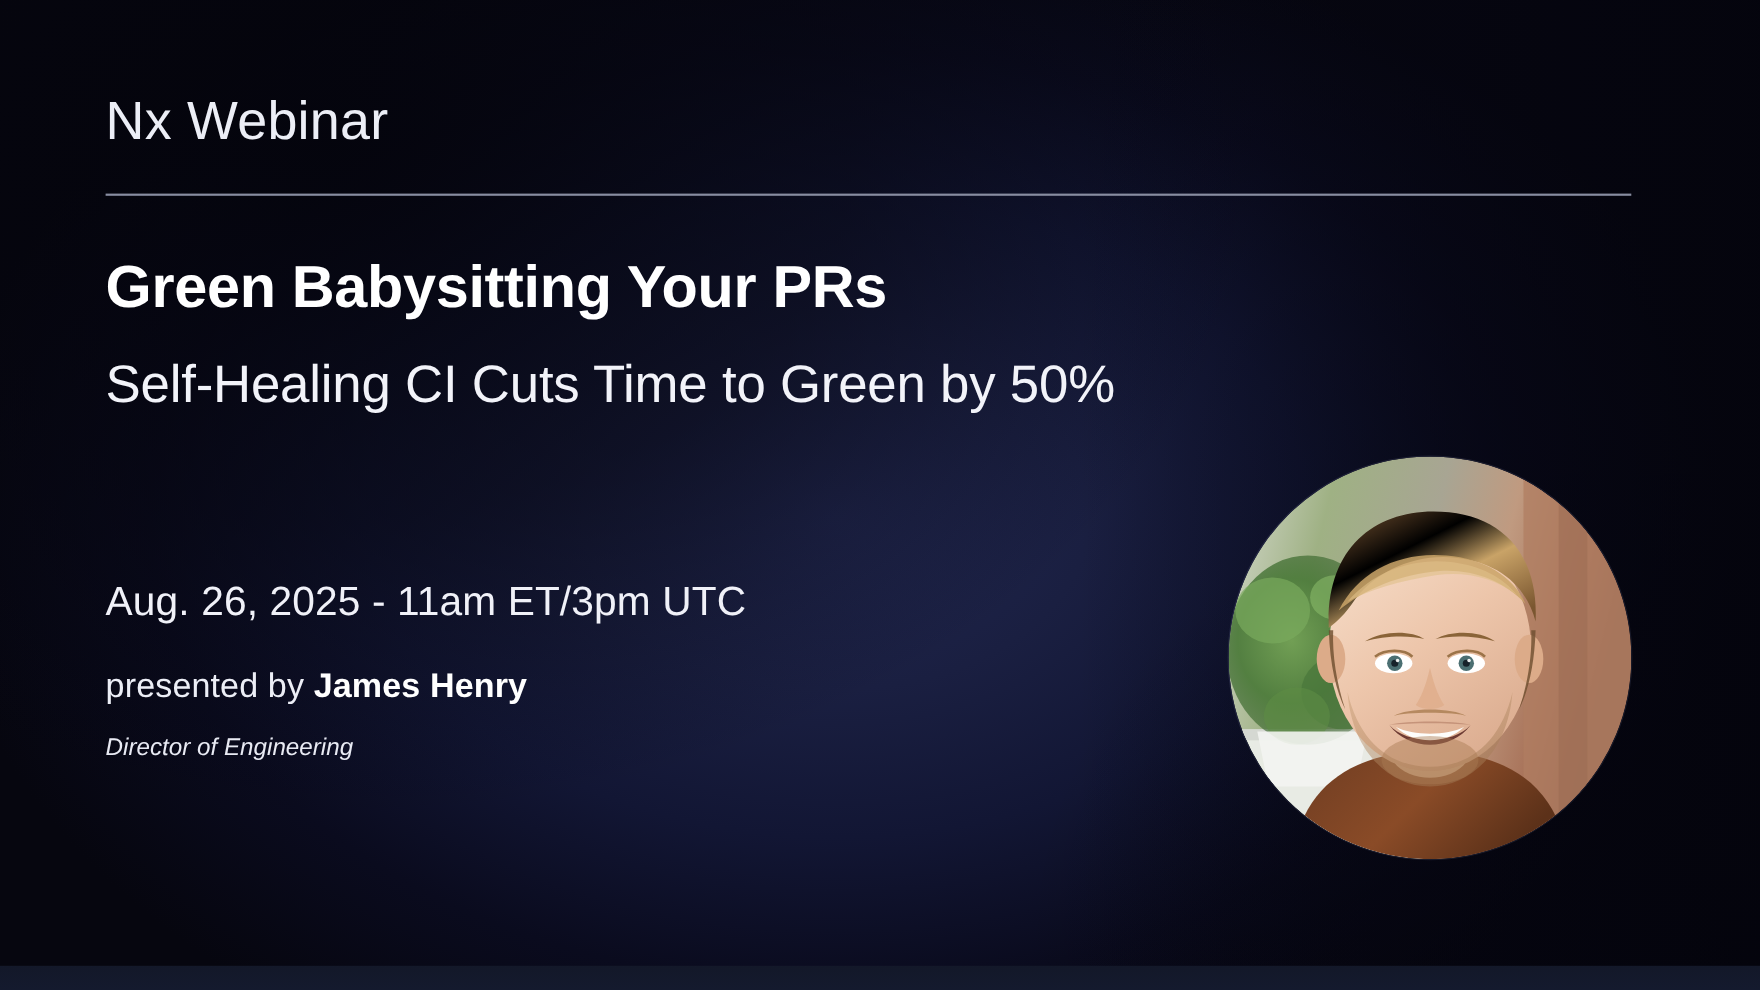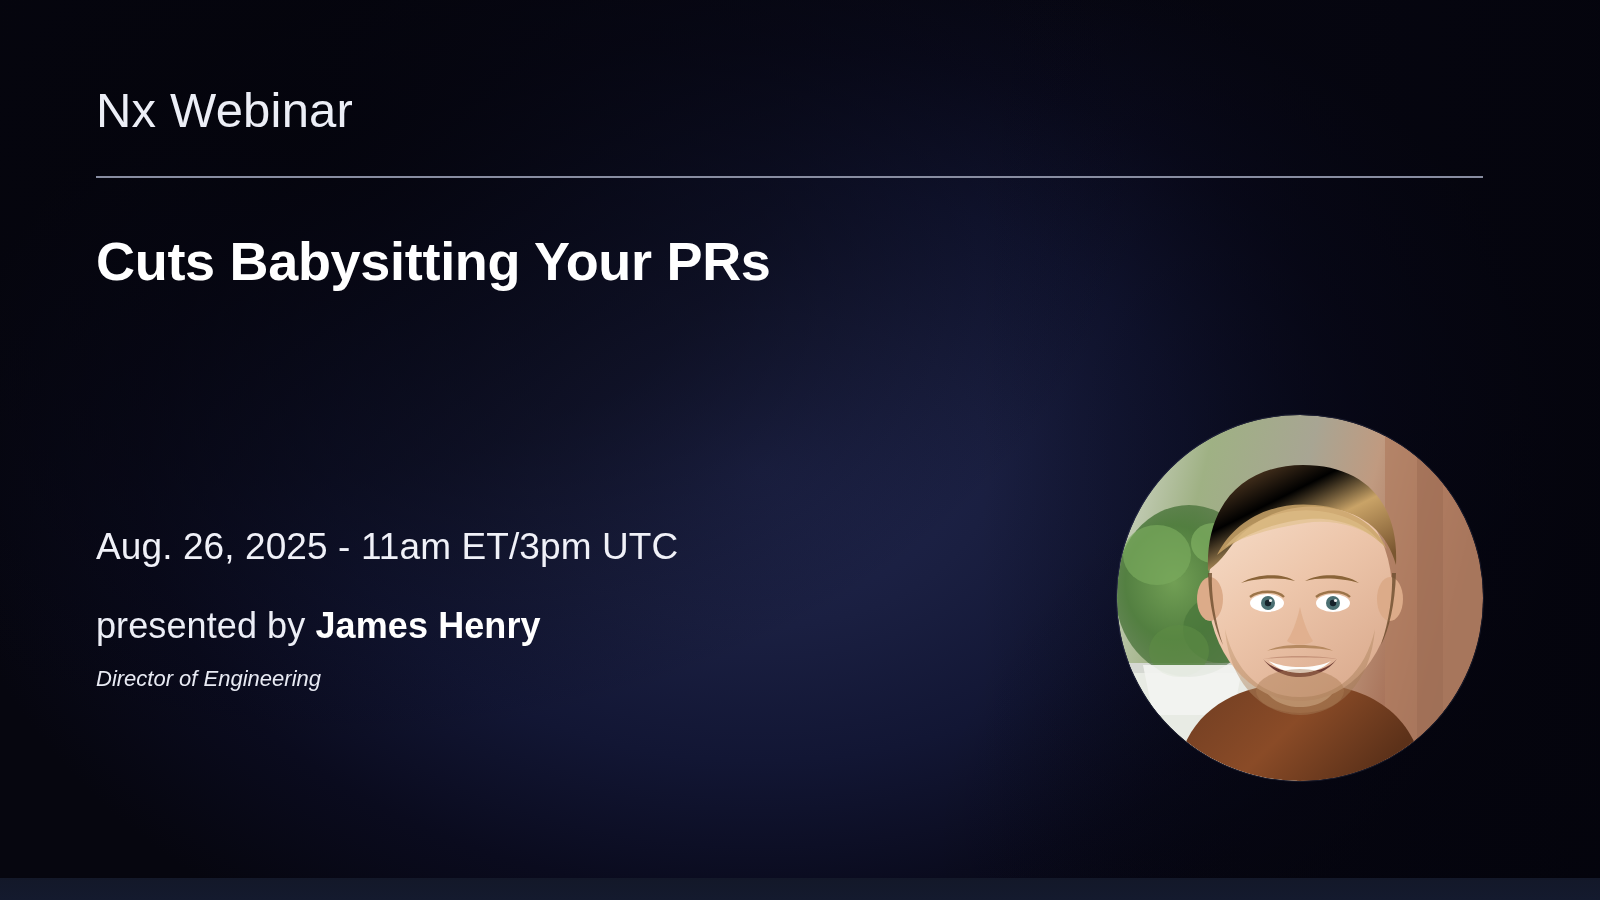--- a/index.html
+++ b/index.html
@@ -86,21 +86,21 @@
 
   .datetime {
     position:absolute; left:0; top:528px;
     font-size:37px; font-weight:300; letter-spacing:.1px;
     color:#f0f1f8; line-height:1;
     white-space:nowrap;
   }
 
   .presenter {
     position:absolute; left:0; top:608px;
-    font-size:36px; font-weight:300; letter-spacing:.1px;
+    font-size:31px; font-weight:300; letter-spacing:.1px;
     color:#eceef6; line-height:1;
     white-space:nowrap;
   }
   .presenter .name { font-weight:700; color:#ffffff; }
 
   .role {
     position:absolute; left:0; top:668px;
     font-size:22px; font-weight:300; font-style:italic;
     color:#e8eaf3; line-height:1;
     white-space:nowrap;
@@ -171,22 +171,23 @@
   </div>
 
   <div class="footer-strip"></div>
 
   <div class="content">
 
     <div class="eyebrow">Nx Webinar</div>
 
     <div class="divider"></div>
 
-    <h1 class="headline">Cuts Babysitting Your PRs</h1>
-
+    <h1 class="headline">Green Babysitting Your PRs</h1>
+
+    <h2 class="subhead">Self-Healing CI Cuts Time to Green by 50%</h2>
 
     <div class="datetime">Aug. 26, 2025 - 11am ET/3pm UTC</div>
 
     <div class="presenter">
       <span>presented by </span><span class="name">James Henry</span>
     </div>
 
     <div class="role">Director of Engineering</div>
   </div>
 

